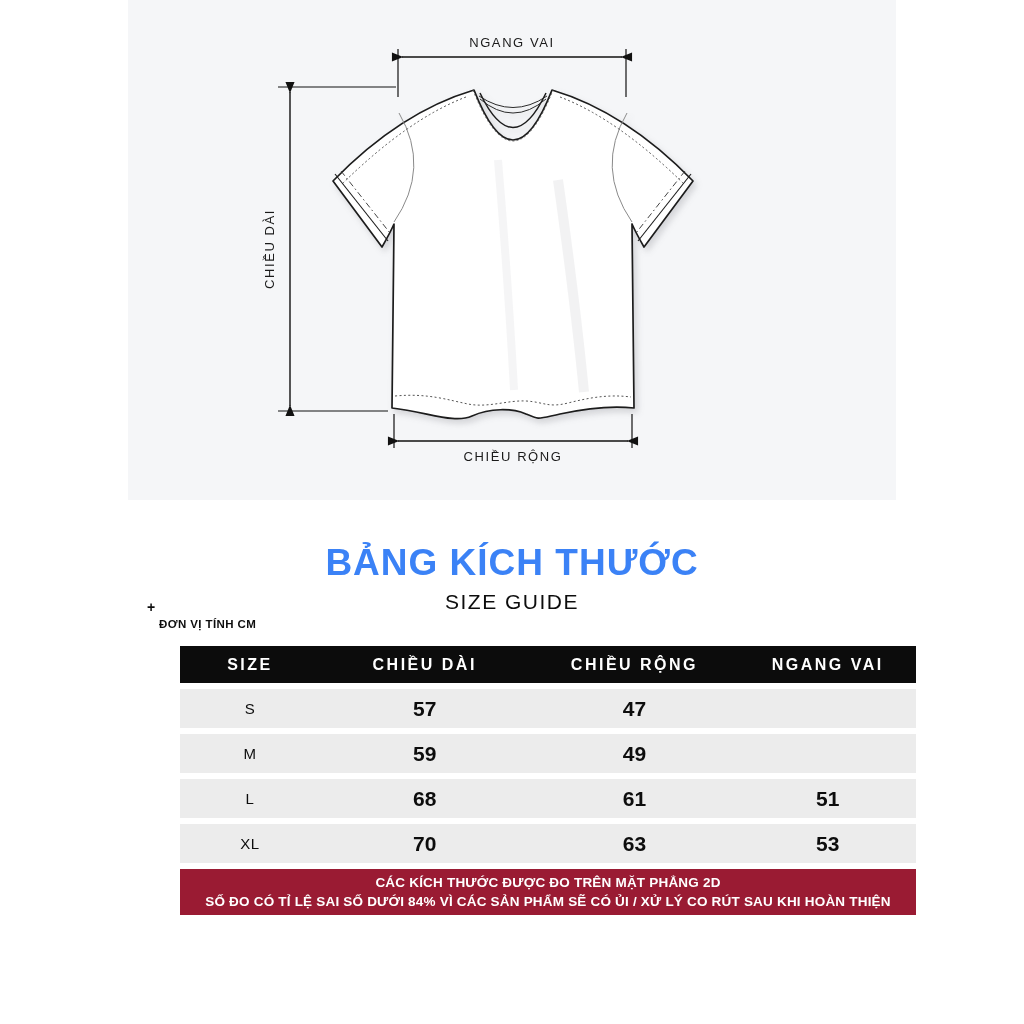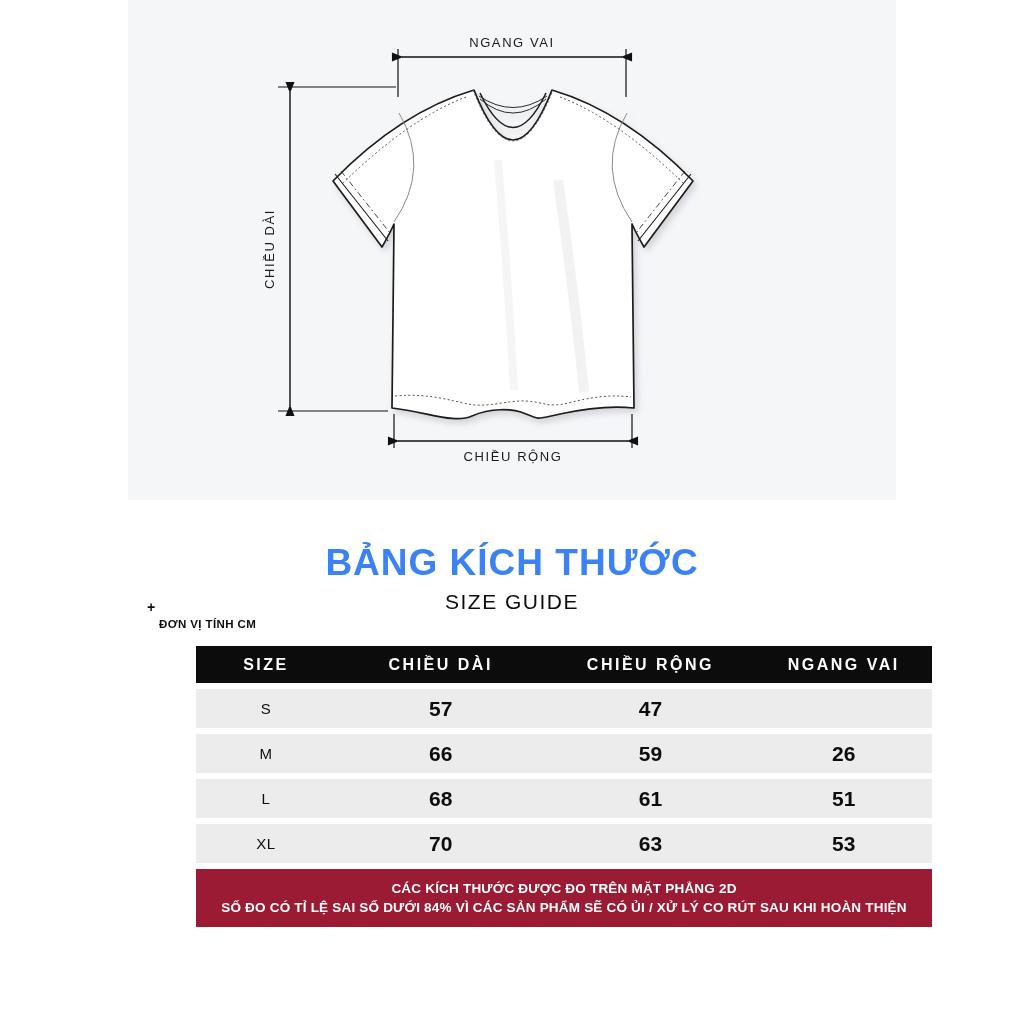--- a/index.html
+++ b/index.html
@@ -20,37 +20,37 @@
   }
   .title-sub{
     font-size:21px;font-weight:400;letter-spacing:1.5px;color:#0d0d0d;margin-top:7px;
   }
   .unit-note{
     position:absolute;left:147px;top:599px;line-height:1.25;color:#0d0d0d;
   }
   .unit-plus{font-size:14px;font-weight:700;display:block;}
   .unit-text{font-size:11.5px;font-weight:700;letter-spacing:0.4px;display:block;padding-left:12px;}
   .size-table{
-    position:absolute;left:156px;top:646px;width:736px;padding-left:40px;
+    position:absolute;left:140px;top:646px;width:736px;padding-left:40px;
   }
   .t-row{
     display:grid;grid-template-columns:19% 28.5% 28.5% 24%;
     align-items:center;text-align:center;
   }
   .t-head{
     background:#0c0c0c;color:#ffffff;height:37px;
     font-size:16px;font-weight:700;letter-spacing:2.5px;
   }
   .t-data{
     background:#ececec;height:39px;margin-top:6px;color:#0d0d0d;
   }
   .cell-size{font-size:15px;font-weight:500;letter-spacing:0.5px;}
   .cell-val{font-size:21px;font-weight:700;}
   .footer-note{
-    margin-top:6px;background:#9a1b33;height:58px;
+    margin-top:6px;background:#9a1b33;height:46px;
     display:flex;flex-direction:column;justify-content:center;align-items:center;
     gap:6px;color:#ffffff;text-align:center;padding:0 8px;box-sizing:border-box;
   }
   .footer-line{font-size:13.5px;font-weight:700;letter-spacing:0.2px;line-height:1;}
   .meas-text{
     font-family:"Liberation Sans",sans-serif;font-size:13px;letter-spacing:1.6px;fill:#1a1a1a;
   }
 </style>
 </head>
 <body>
@@ -146,23 +146,22 @@
       <div>NGANG VAI</div>
     </div>
 
     <div class="t-row t-data">
       <div class="cell-size">S</div>
       <div class="cell-val">57</div>
       <div class="cell-val">47</div>
     </div>
     <div class="t-row t-data">
       <div class="cell-size">M</div>
-      <div class="cell-val">66</div>
       <div class="cell-val">59</div>
-      <div class="cell-val">26</div>
+      <div class="cell-val">49</div>
     </div>
     <div class="t-row t-data">
       <div class="cell-size">L</div>
       <div class="cell-val">68</div>
       <div class="cell-val">61</div>
       <div class="cell-val">51</div>
     </div>
     <div class="t-row t-data">
       <div class="cell-size">XL</div>
       <div class="cell-val">70</div>

